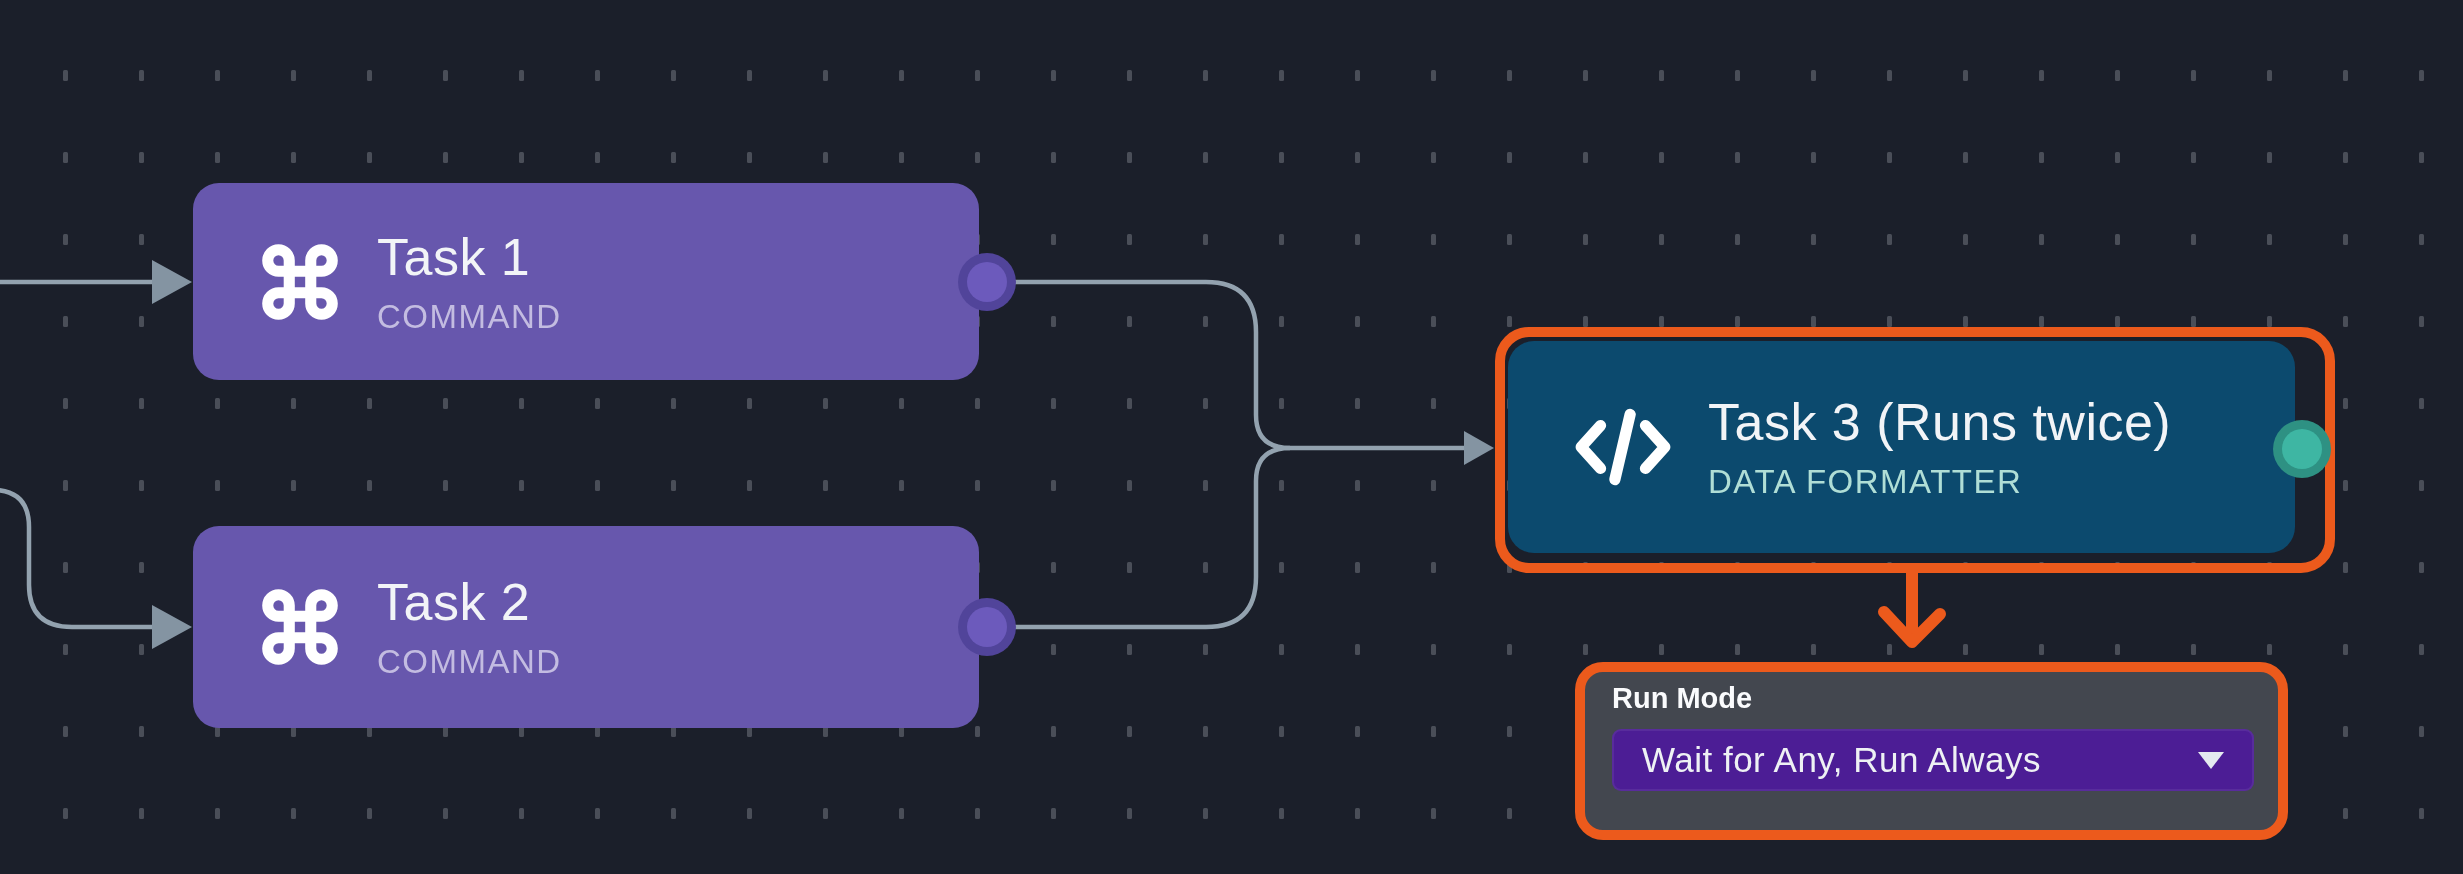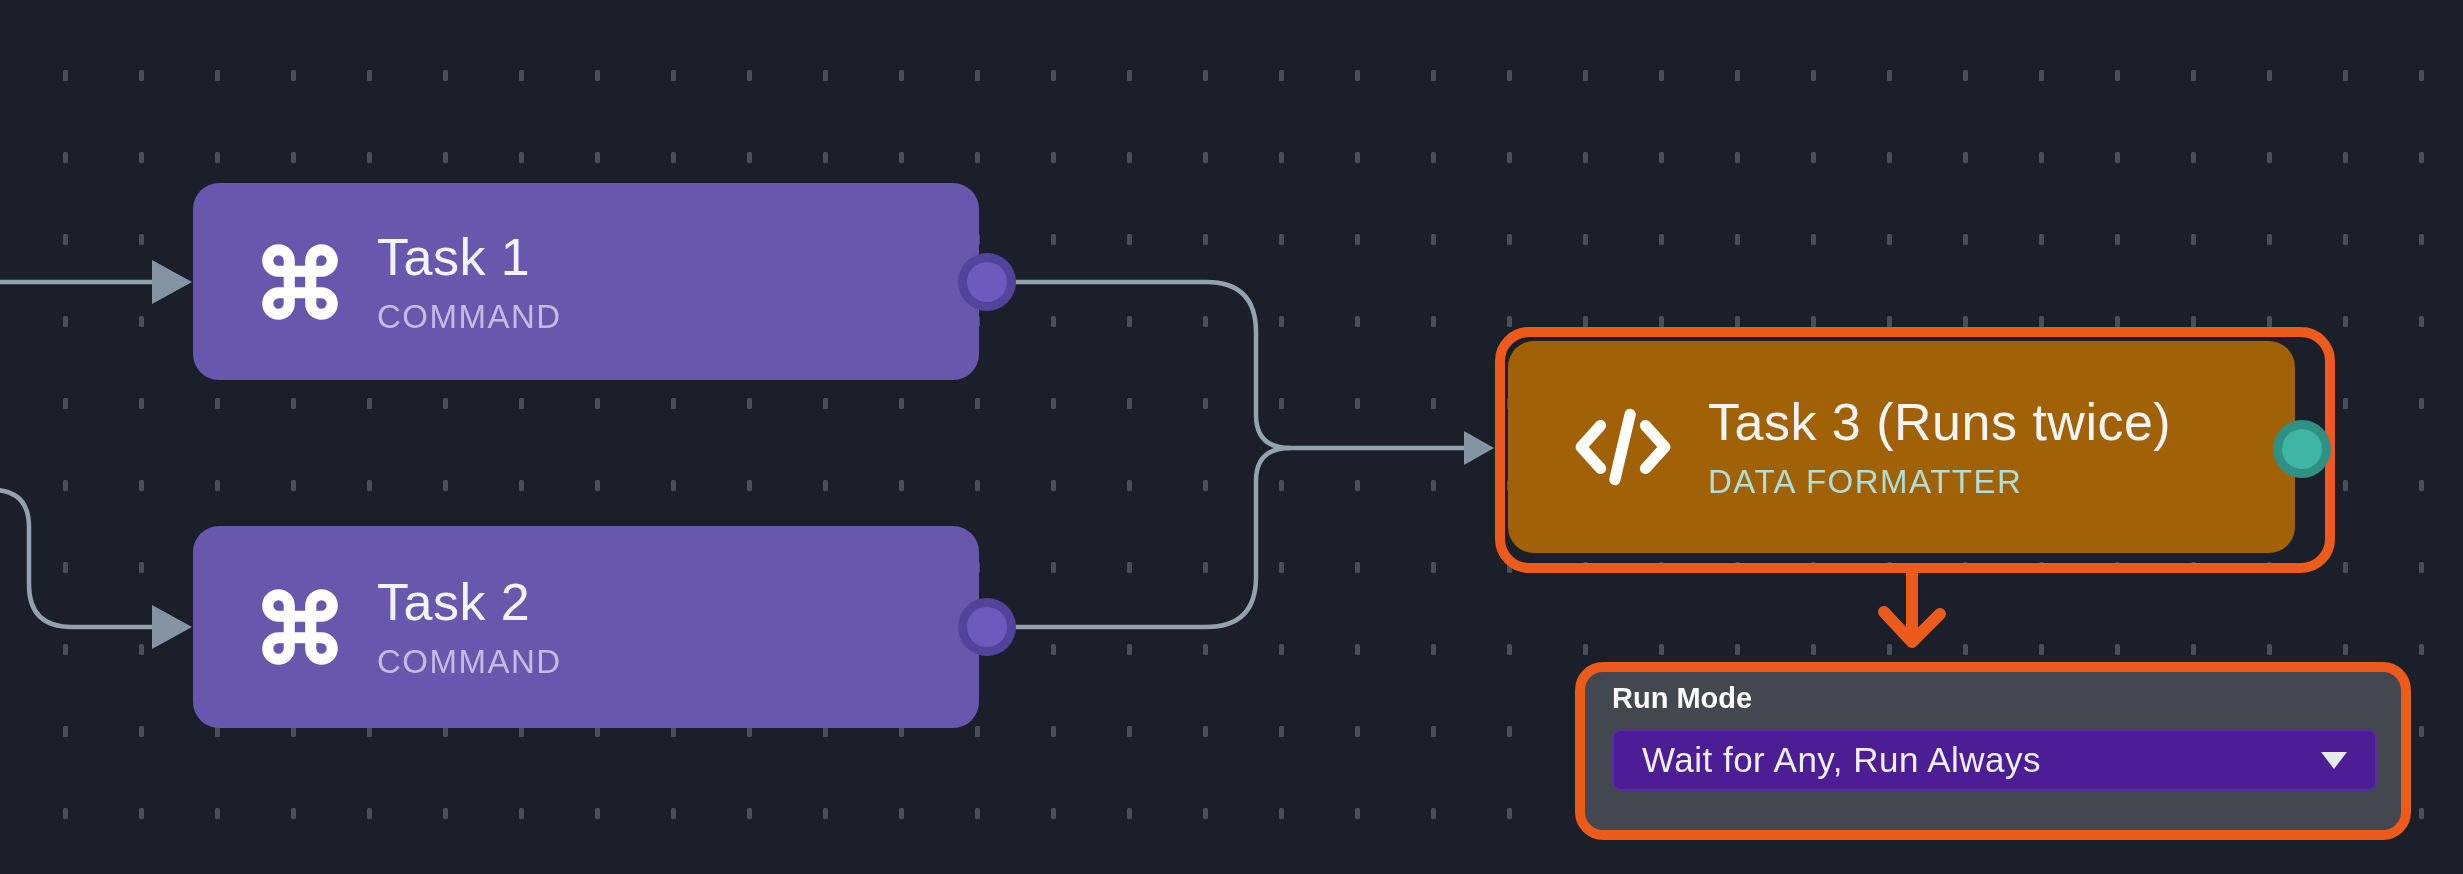--- a/index.html
+++ b/index.html
@@ -26,21 +26,21 @@
     position: absolute;
     display: flex;
     align-items: center;
     box-sizing: border-box;
     padding-left: 64px;
     gap: 34px;
     border-radius: 26px;
     cursor: pointer;
   }
   .node.purple { background: #6757ad; }
-  .node.teal   { background: #a16207; }
+  .node.teal   { background: #0c4a6e; }
   #node-task1 { left: 193px; top: 183px; width: 786px; height: 197px; }
   #node-task2 { left: 193px; top: 526px; width: 786px; height: 202px; }
   #node-task3 { left: 1508px; top: 341px; width: 787px; height: 212px; }
   .node .icon { flex: 0 0 auto; display: flex; align-items: center; }
   .node-texts { display: flex; flex-direction: column; }
   .node-title {
     font-size: 52px;
     line-height: 58px;
     color: #f2f4f7;
     letter-spacing: 0.5px;
@@ -76,21 +76,21 @@
   .dot.purple { background: #6c5abc; box-shadow: 0 0 0 9px #51449a; }
   .dot.teal   { background: #3eb6a3; box-shadow: 0 0 0 9px #2e9183; }
   #dot-task1 { left: 967px;  top: 262px; }
   #dot-task2 { left: 967px;  top: 607px; }
   #dot-task3 { left: 2282px; top: 429px; }
 
   
   .panel {
     position: absolute;
     left: 1575px; top: 662px;
-    width: 836px; height: 178px;
+    width: 713px; height: 178px;
     box-sizing: border-box;
     background: #43474f;
     border: 10px solid #ec5a1c;
     border-radius: 28px;
     padding: 8px 24px 4px 27px;
   }
   .panel-label {
     font-size: 29px;
     font-weight: bold;
     color: #fafbfd;

